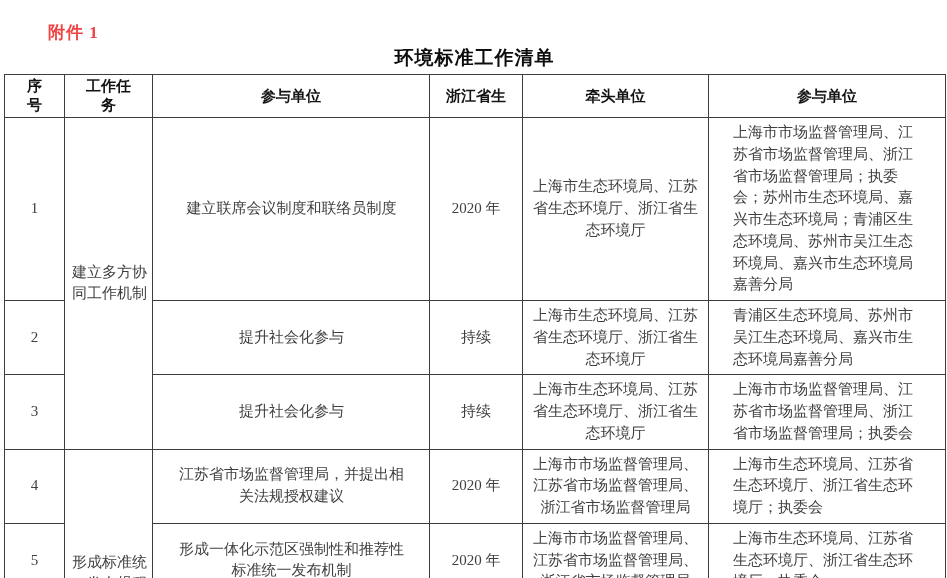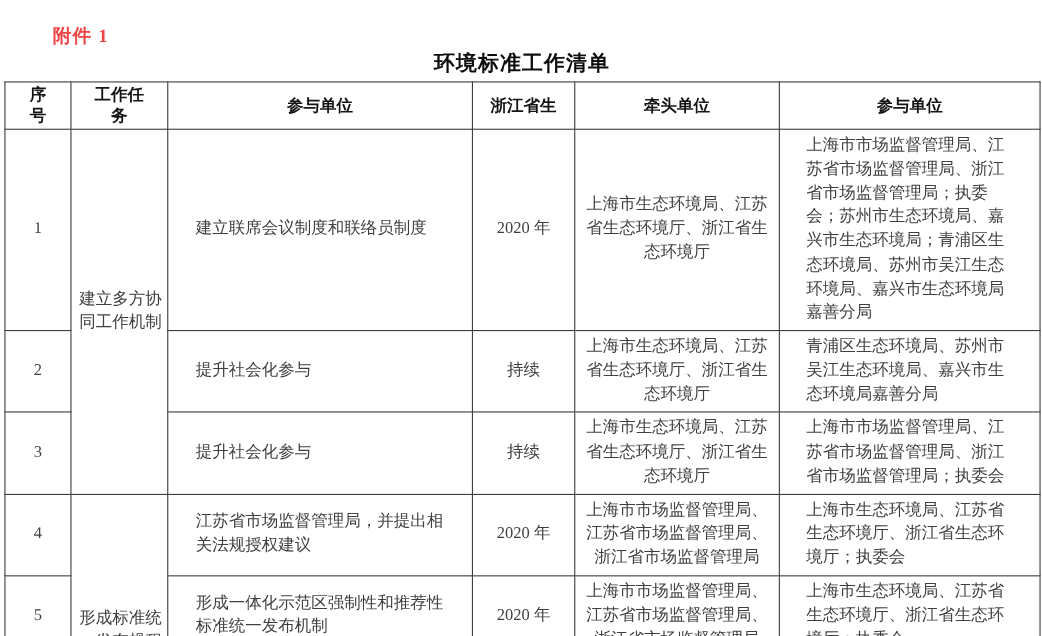--- a/index.html
+++ b/index.html
@@ -56,21 +56,21 @@
   }
   tr.hdr    { height: 38px; }
   tr.r1     { height: 155px; }
   tr.r2     { height: 68px; }
   tr.r3     { height: 65px; }
   tr.r4     { height: 68px; }
   tr.r5     { height: 65px; }
   tr.r6     { height: 100px; }
   td.c-no       { text-align: center; padding: 0 4px; }
   td.c-task     { text-align: right; padding: 0 5px; }
-  td.c-measure  { text-align: left; padding: 4px 24px 4px 25px; border-radius: 19px; }
+  td.c-measure  { text-align: center; padding: 4px 24px 4px 25px; border-radius: 19px; }
   td.c-deadline { text-align: center; padding: 0 4px; white-space: nowrap; }
   td.c-lead     { text-align: center; padding: 4px 8px; }
   td.c-part     { text-align: left; padding: 4px 24px; }
   tr.r6 td      { vertical-align: top; padding-top: 4px; }
 </style>
 </head>
 <body>
 
 <div class="attachment-label">附件 1</div>
 <div class="doc-title">环境标准工作清单</div>

